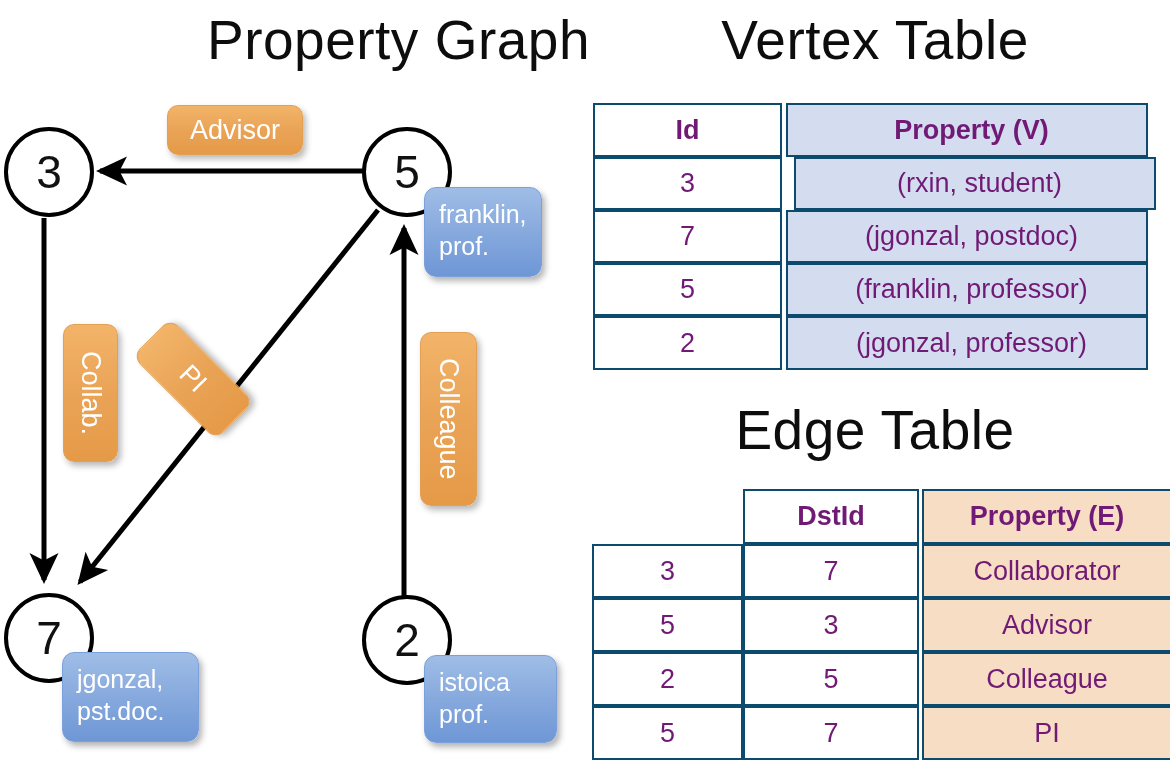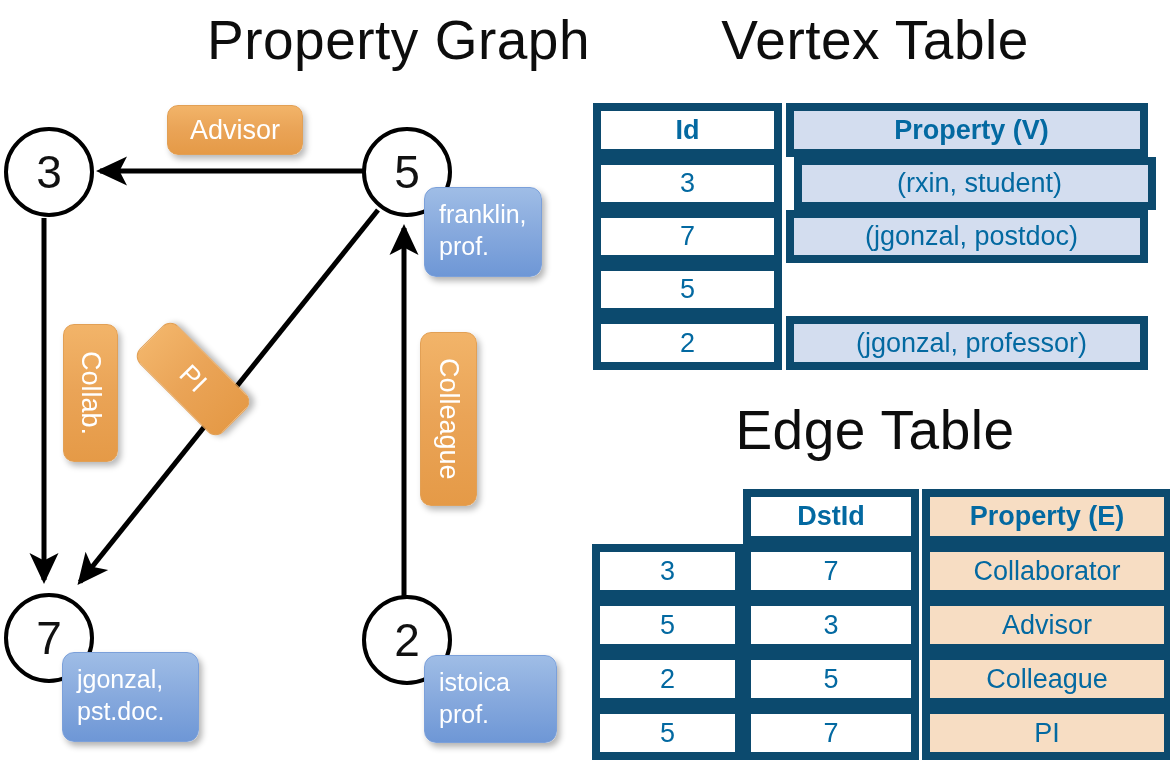--- a/index.html
+++ b/index.html
@@ -109,27 +109,27 @@
 
   
   .tbl {
     position: absolute;
     border-collapse: separate;
     border-spacing: 0;
   }
   .tbl .cell {
     position: absolute;
     box-sizing: border-box;
-    border: 8px solid #0c4a6e;
+    border: 2px solid #0c4a6e;
     display: flex;
     align-items: center;
     justify-content: center;
     font-size: 27px;
     font-weight: 300;
-    color: #0369a1;
+    color: #701a75;
     background: #ffffff;
     white-space: nowrap;
   }
   .tbl .cell.hdr { font-weight: 700; }
   .tbl .cell.blue { background: #d3ddef; padding-left: 9px; }
   .tbl .cell.peach { background: #f7ddc3; }
 </style>
 </head>
 <body>
 
@@ -208,20 +208,21 @@
   <div class="cell hdr" style="left:593px; top:103px; width:189px; height:54px;">Id</div>
   <div class="cell hdr blue" style="left:786px; top:103px; width:362px; height:54px;">Property (V)</div>
 
   <div class="cell" style="left:593px; top:157px; width:189px; height:53px;">3</div>
   <div class="cell blue" style="left:794px; top:157px; width:362px; height:53px;">(rxin, student)</div>
 
   <div class="cell" style="left:593px; top:210px; width:189px; height:53px;">7</div>
   <div class="cell blue" style="left:786px; top:210px; width:362px; height:53px;">(jgonzal, postdoc)</div>
 
   <div class="cell" style="left:593px; top:263px; width:189px; height:53px;">5</div>
+  <div class="cell blue" style="left:786px; top:263px; width:362px; height:53px;">(franklin, professor)</div>
 
   <div class="cell" style="left:593px; top:316px; width:189px; height:54px;">2</div>
   <div class="cell blue" style="left:786px; top:316px; width:362px; height:54px;">(jgonzal, professor)</div>
 </div>
 
 <div class="tbl" id="edge-table" style="left:0; top:0; width:1170px; height:760px;">
 
   <div class="cell hdr" style="left:743px; top:489px; width:176px; height:55px;">DstId</div>
   <div class="cell hdr peach" style="left:922px; top:489px; width:250px; height:55px;">Property (E)</div>
 

